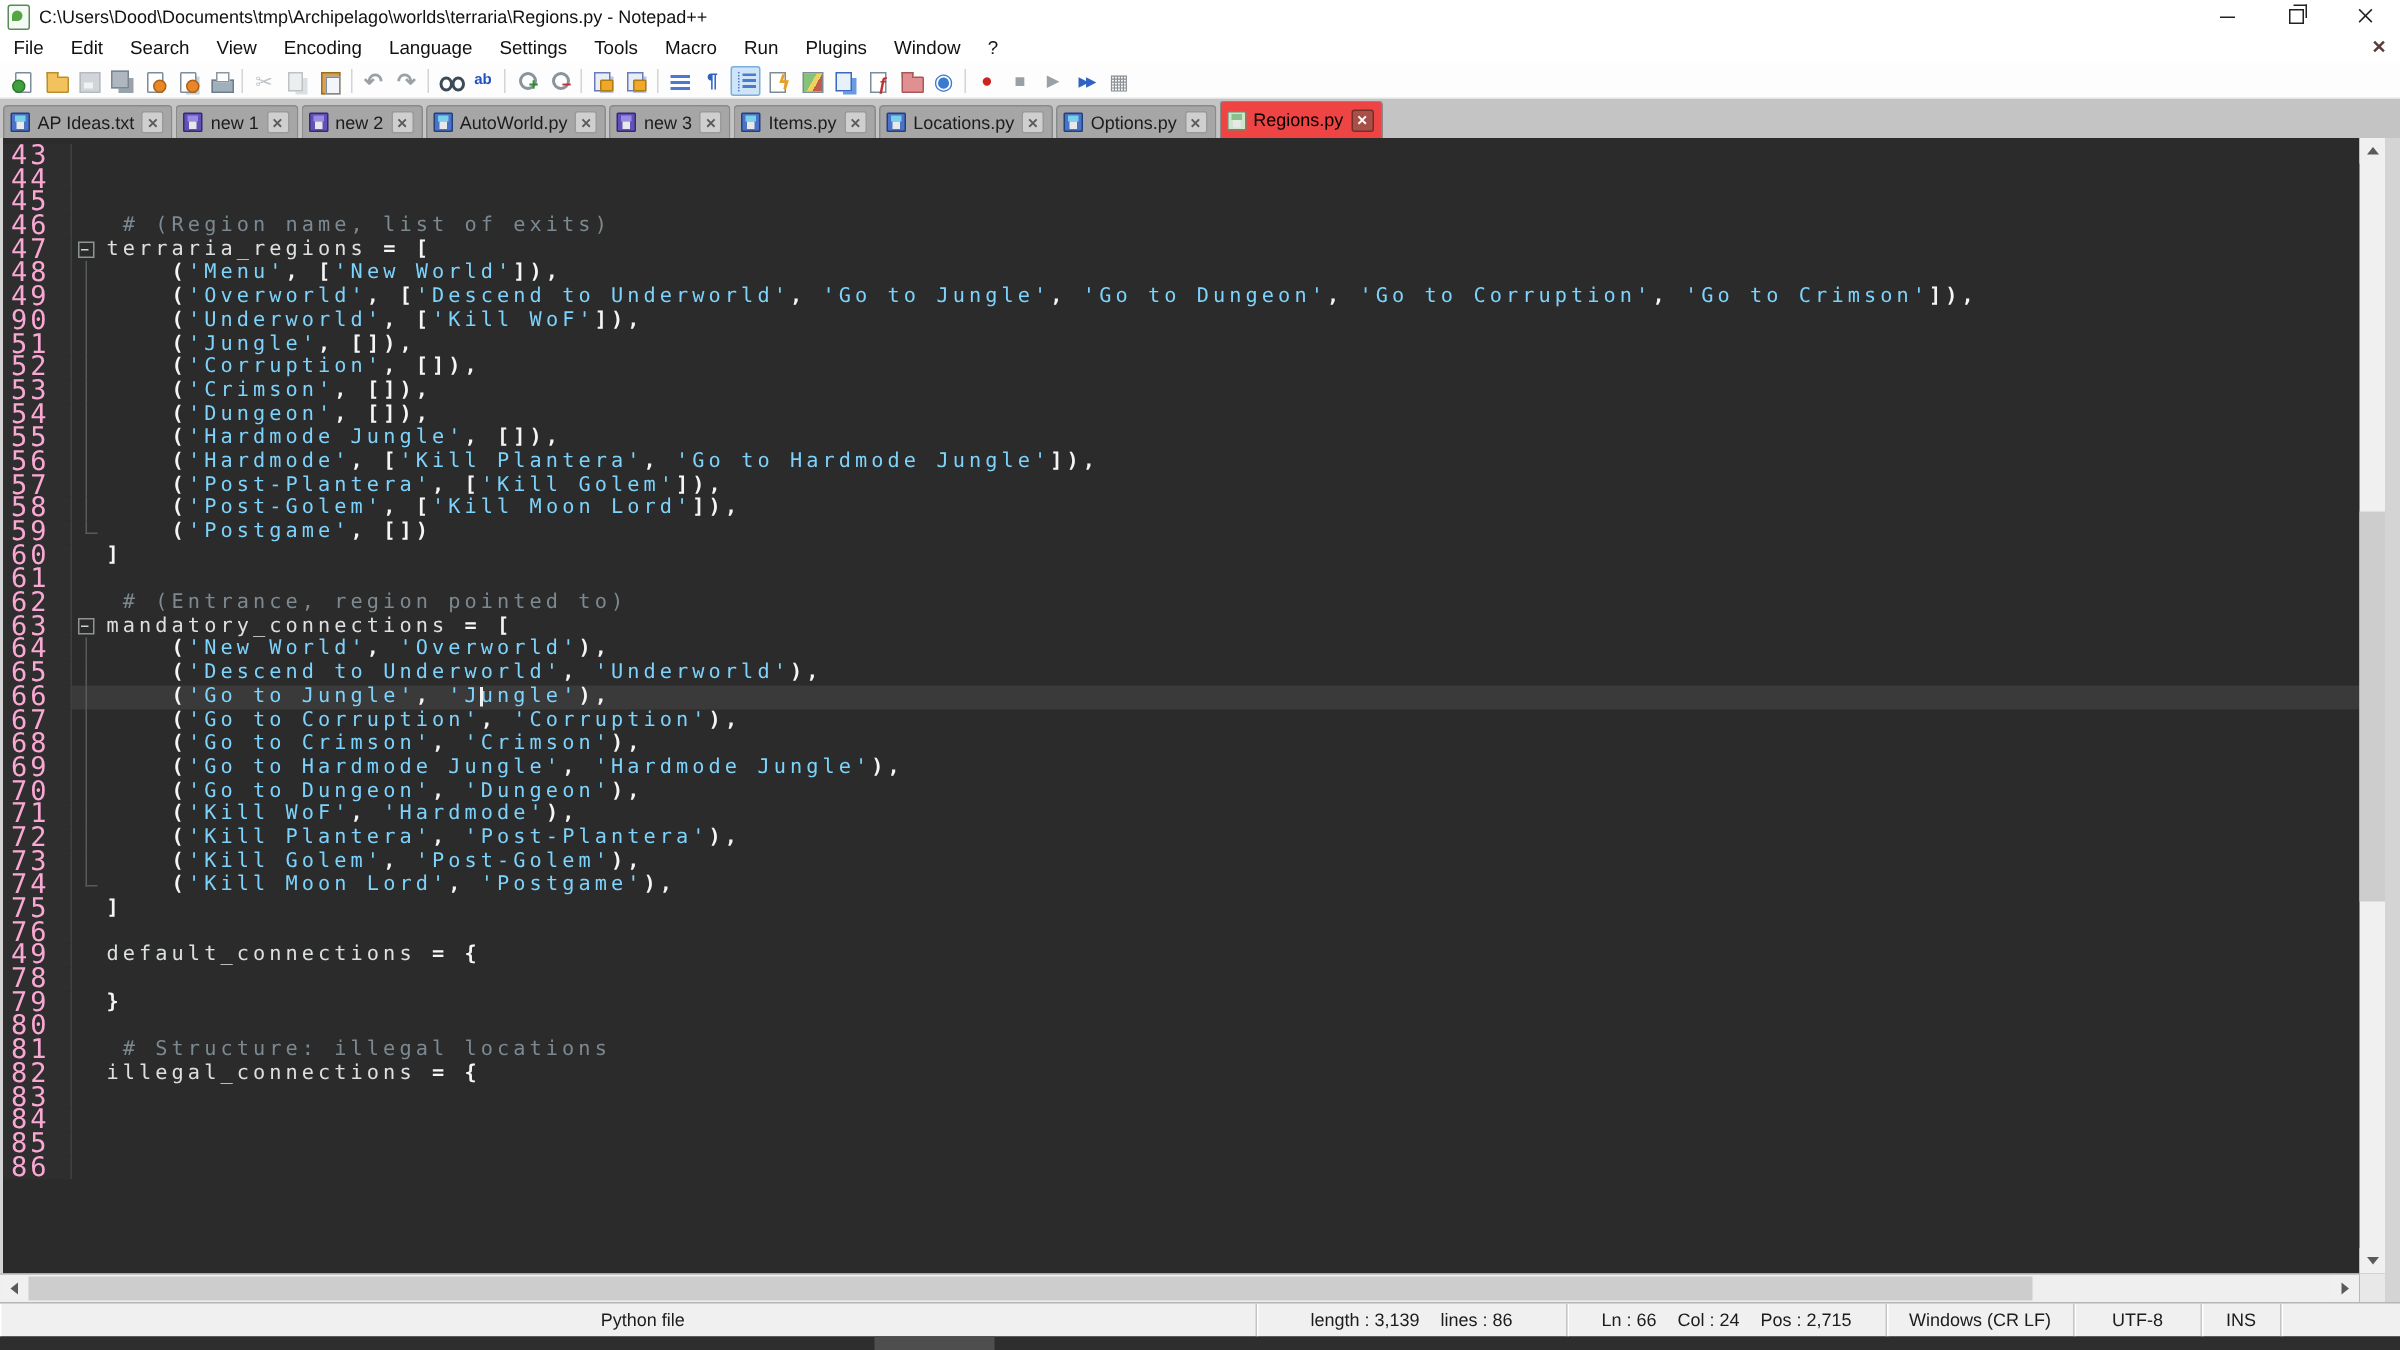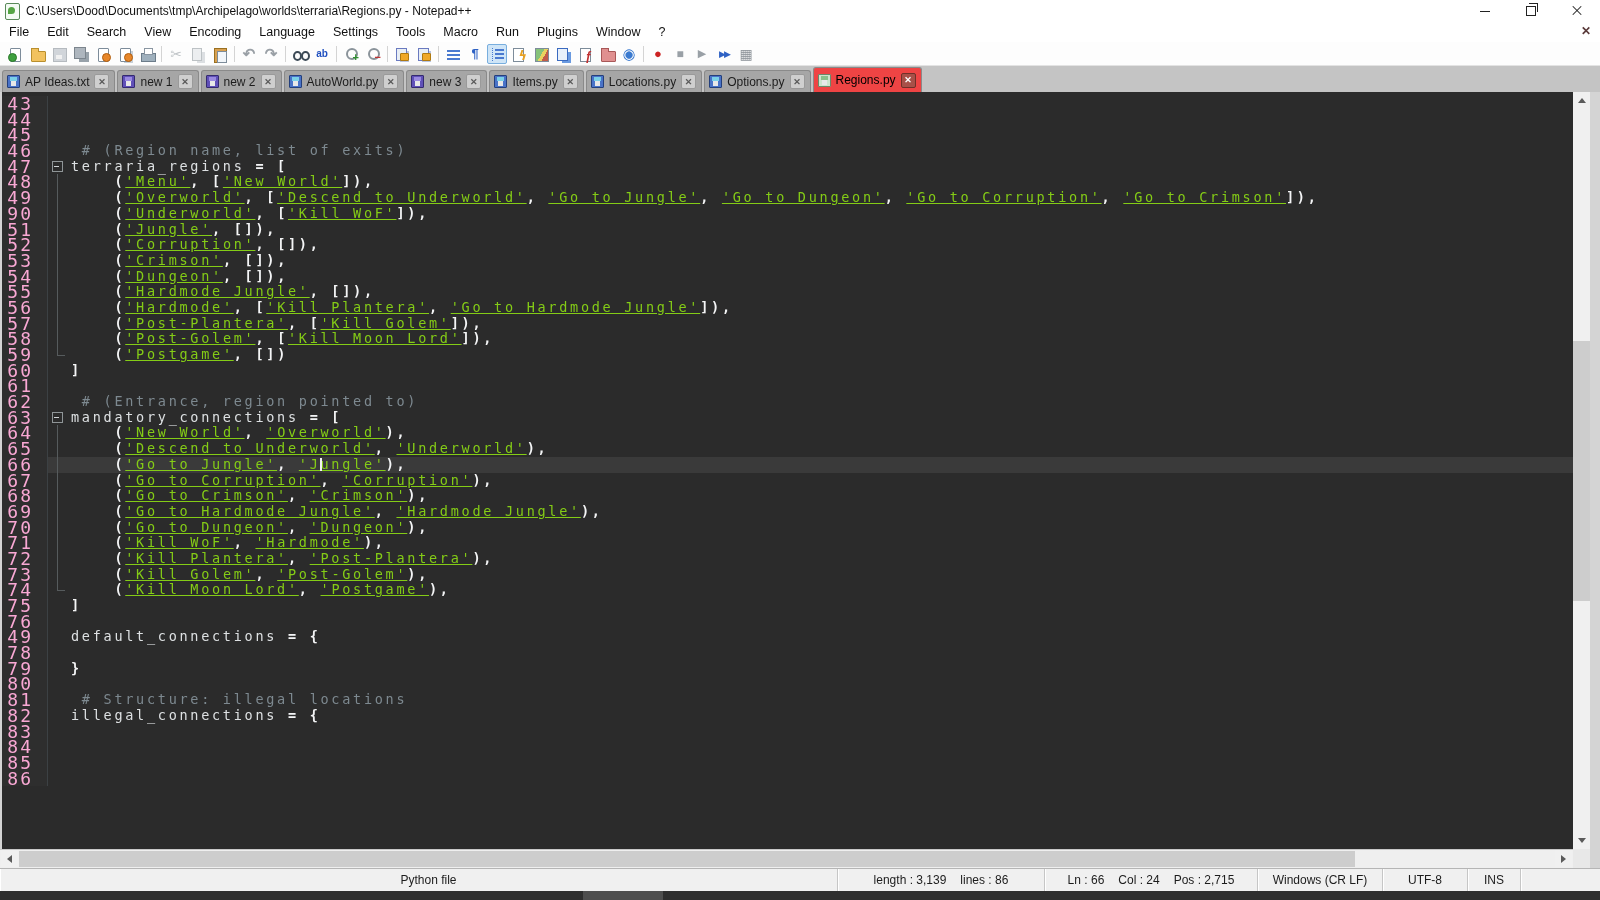--- a/index.html
+++ b/index.html
@@ -98,21 +98,21 @@
   .fm{width:22px;position:relative;flex:none;}
   .tx{flex:1;white-space:pre;position:relative;padding-left:1px;color:#dde0e2;}
   .row.cur .fm,.row.cur .tx{background:#3a3a3a;}
   .fm.s::before{content:"";position:absolute;left:4px;top:2px;width:9px;height:9px;border:1px solid #8f9597;}
   .fm.s::after{content:"";position:absolute;left:6px;top:7px;width:5px;height:1px;background:#cfd3d5;}
   .fm.m::before{content:"";position:absolute;left:9px;top:0;bottom:0;width:1px;background:#565b5d;}
   .fm.e::before{content:"";position:absolute;left:9px;top:0;width:7px;height:8px;border-left:1px solid #565b5d;border-bottom:1px solid #565b5d;}
   .s-cm{color:#7d8990;}
   .s-id{color:#dde0e2;}
   .s-op{color:#f4f5f6;font-weight:bold;}
-  .s-str{color:#84cc16;text-decoration:underline;}
+  .s-str{color:#7dd3fc;}
   .caret{position:absolute;top:1px;width:2px;height:13px;background:#f2f2f2;}
 
   
   .vscroll{position:absolute;left:1573px;top:92px;width:17px;height:757px;background:#f0f0f0;}
   .vthumb{position:absolute;left:0;top:249px;width:17px;height:260px;background:#cdcdcd;}
   .sbtn{position:absolute;width:17px;height:17px;background:#f0f0f0;display:flex;align-items:center;justify-content:center;}
   .vscroll .up{top:0;} .vscroll .down{bottom:0;}
   .tri-up{width:0;height:0;border-left:4px solid transparent;border-right:4px solid transparent;border-bottom:5px solid #5a5a5a;}
   .tri-down{width:0;height:0;border-left:4px solid transparent;border-right:4px solid transparent;border-top:5px solid #5a5a5a;}
   .tri-left{width:0;height:0;border-top:4px solid transparent;border-bottom:4px solid transparent;border-right:5px solid #5a5a5a;}

